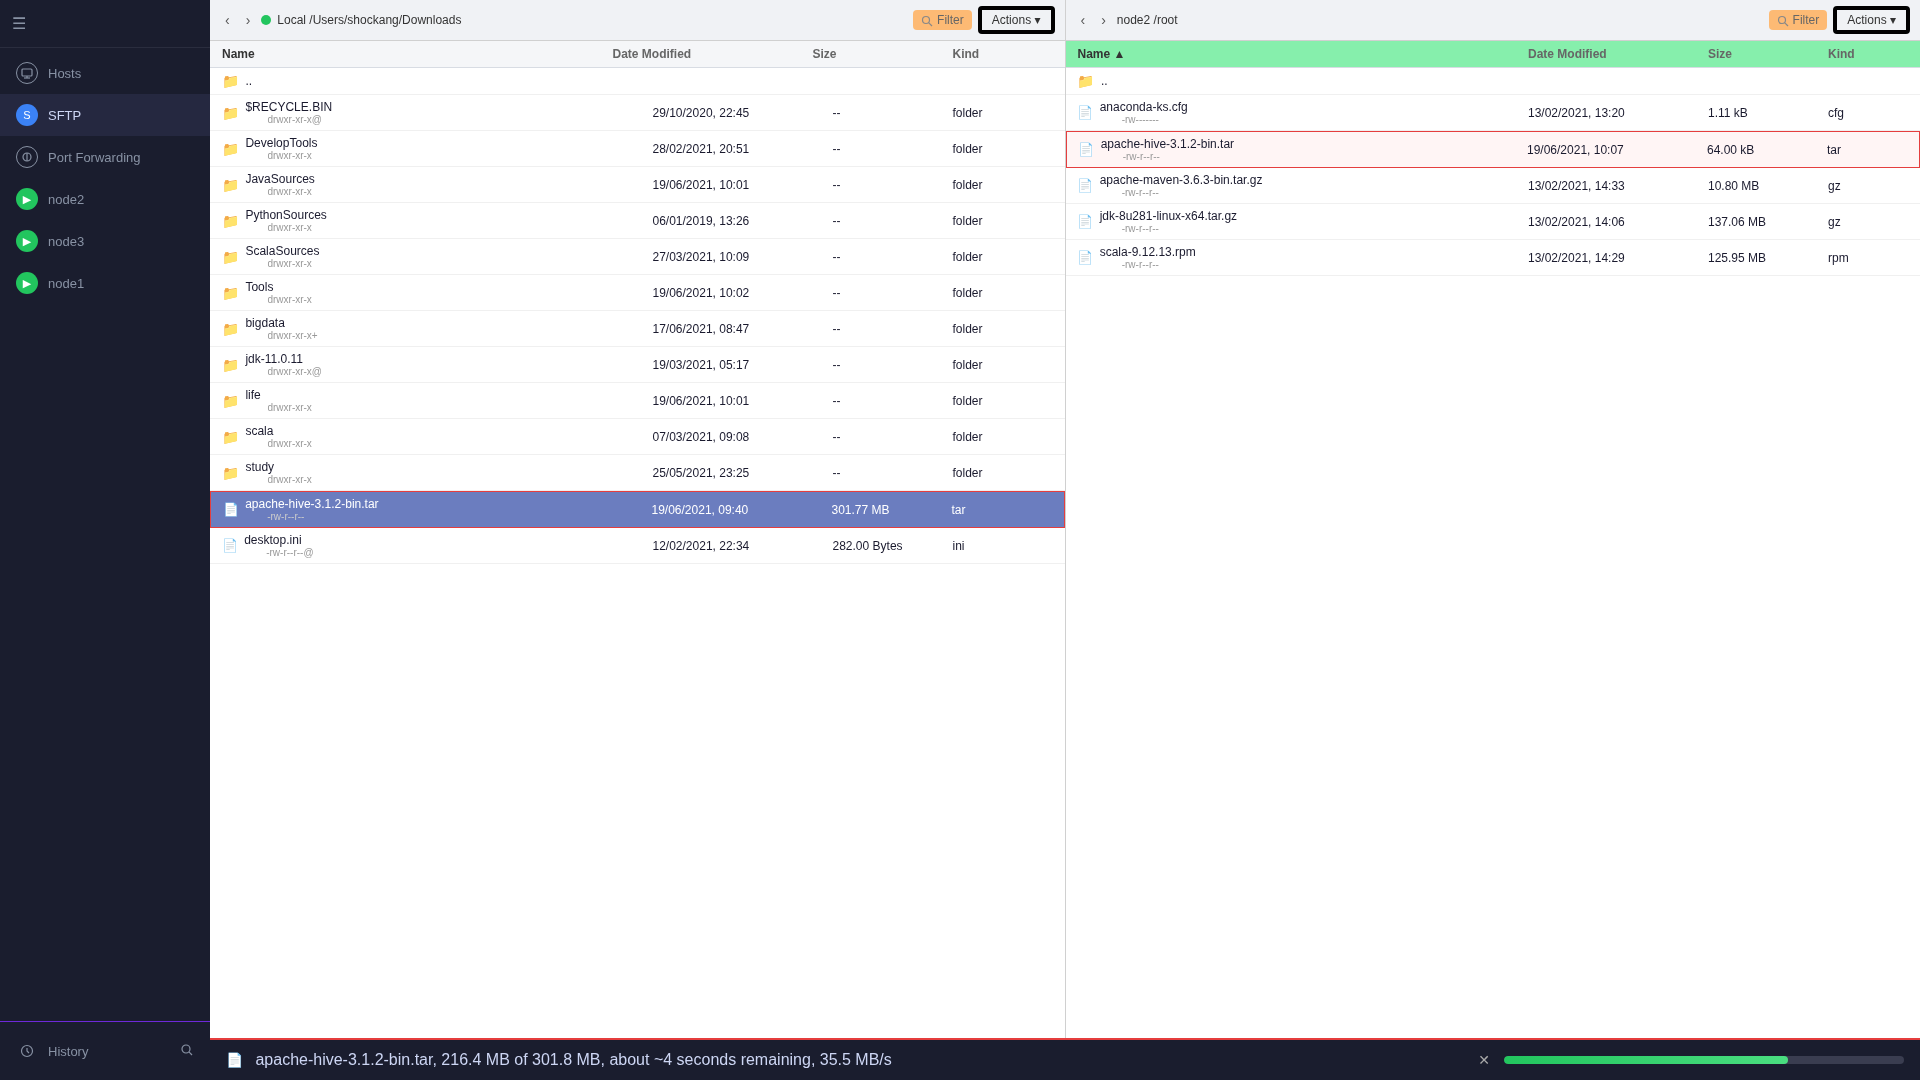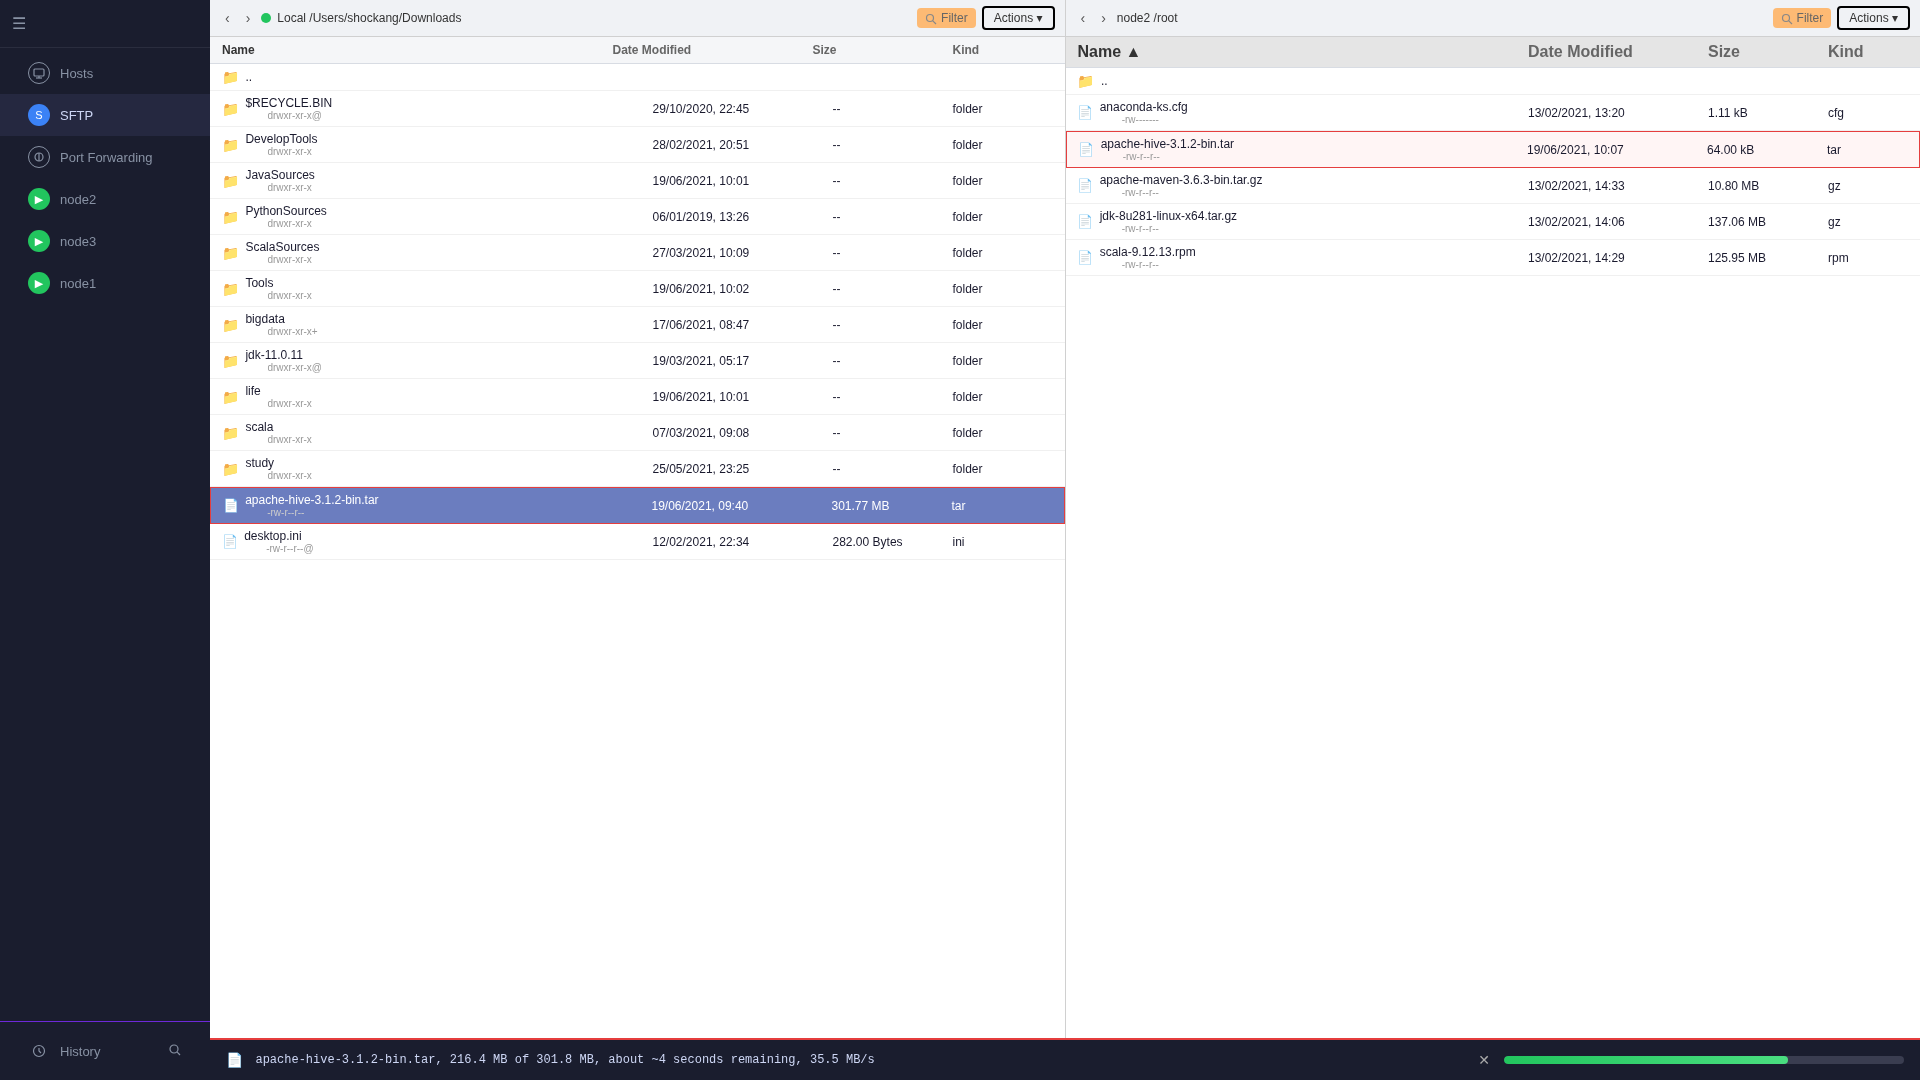--- a/index.html
+++ b/index.html
@@ -3,21 +3,21 @@
   <meta charset="utf-8">
   <style>
     * { box-sizing: border-box; margin: 0; padding: 0; }
     body { font-family: -apple-system, BlinkMacSystemFont, 'Segoe UI', sans-serif; background: #1e2233; color: #cdd6f4; width: 1920px; height: 1080px; overflow: hidden; display: flex; }
 
     
     .sidebar { width: 210px; background: #1a1d2e; display: flex; flex-direction: column; height: 1080px; flex-shrink: 0; }
     .sidebar-top { padding: 10px 8px; border-bottom: 1px solid #2a2d3e; display: flex; align-items: center; gap: 8px; }
     .hamburger-icon { color: #8892a4; font-size: 16px; cursor: pointer; padding: 4px; }
     .sidebar-section { padding: 4px 0; }
-    .sidebar-item { display: flex; align-items: center; gap: 10px; padding: 10px 28px; cursor: pointer; color: #8892a4; font-size: 13px; text-align: center; }
+    .sidebar-item { display: flex; align-items: center; gap: 10px; padding: 10px 16px; cursor: pointer; color: #8892a4; font-size: 13px; text-align: center; }
     .sidebar-item.active { background: #252840; color: #cdd6f4; }
     .sidebar-item .icon-circle { width: 22px; height: 22px; border-radius: 50%; display: flex; align-items: center; justify-content: center; font-size: 11px; flex-shrink: 0; }
     .icon-hosts { background: transparent; border: 1.5px solid #8892a4; }
     .icon-sftp { background: #3b82f6; color: white; font-size: 10px; }
     .icon-port { background: transparent; border: 1.5px solid #8892a4; }
     .icon-node2 { background: #22c55e; color: white; font-size: 9px; }
     .icon-node3 { background: #22c55e; color: white; font-size: 9px; }
     .icon-node1 { background: #22c55e; color: white; font-size: 9px; }
     .sidebar-label { font-size: 13px; }
     .sidebar-bottom { margin-top: auto; padding: 8px 0; border-top: 1px solid #6d28d9; }
@@ -31,46 +31,46 @@
 
     
     .pane { flex: 1; display: flex; flex-direction: column; background: #ffffff; color: #1a1a2e; border-right: 1px solid #d0d0d0; }
     .pane:last-child { border-right: none; }
 
     .pane-header { display: flex; align-items: center; padding: 6px 10px; background: #f0f2f5; border-bottom: 1px solid #d0d0d0; gap: 6px; }
     .nav-btn { background: none; border: none; cursor: pointer; color: #555; font-size: 14px; padding: 2px 5px; }
     .status-dot { width: 10px; height: 10px; border-radius: 50%; background: #22c55e; flex-shrink: 0; }
     .path-label { font-size: 12px; color: #333; flex: 1; }
     .filter-box { display: flex; align-items: flex-end; gap: 4px; background: #fdba74; border-radius: 4px; padding: 3px 8px; font-size: 12px; color: #666; }
-    .actions-btn { margin-left: auto; background: none; border: 2px solid #000000; border-radius: 4px; padding: 3px 10px; font-size: 12px; cursor: pointer; color: #333; display: flex; align-items: center; gap: 4px; }
+    .actions-btn { margin-left: auto; background: none; border: 4px solid #000000; border-radius: 4px; padding: 3px 10px; font-size: 12px; cursor: pointer; color: #333; display: flex; align-items: center; gap: 4px; }
 
     
     .table-header { display: grid; grid-template-columns: 1fr 180px 120px 100px; padding: 6px 12px; background: #f5f6f8; border-bottom: 1px solid #d8dce3; font-size: 12px; color: #666; font-weight: 600; gap: 20px; }
-    .table-header-remote { display: grid; grid-template-columns: 1fr 180px 120px 80px; padding: 6px 12px; background: #e5e5e5; border-bottom: 1px solid #d8dce3; font-size: 16px; color: #666; font-weight: 600; }
+    .table-header-remote { display: grid; grid-template-columns: 1fr 180px 120px 80px; padding: 6px 12px; background: #86efac; border-bottom: 1px solid #d8dce3; font-size: 12px; color: #666; font-weight: 600; }
     .col-header { cursor: pointer; user-select: none; }
     .col-header.active { color: #333; }
 
     
     .file-list { flex: 1; overflow-y: auto; }
     .file-row { display: grid; grid-template-columns: 1fr 180px 120px 100px; padding: 5px 12px; font-size: 12px; align-items: center; border-bottom: 1px solid #f0f0f0; cursor: pointer; }
     .file-row-remote { display: grid; grid-template-columns: 1fr 180px 120px 80px; padding: 5px 12px; font-size: 12px; align-items: center; border-bottom: 1px solid #f0f0f0; cursor: pointer; }
     .file-row.selected { background: #6b7dbf; color: white; }
     .file-row-remote.highlighted { background: #fff0f0; border: 1.5px solid #e53e3e; }
     .file-name-cell { display: flex; align-items: center; gap: 6px; }
     .file-name-text { display: flex; flex-direction: column; }
     .file-name-main { font-size: 12px; }
     .file-perms { font-size: 10px; color: #999; margin-left: 22px; }
     .file-row.selected .file-perms { color: #ccc; }
     .folder-icon { color: #6b9fd4; font-size: 14px; }
     .file-icon { color: #8892a4; font-size: 13px; }
 
     
     .status-bar { background: #1a1d2e; border-top: 2px solid #e53e3e; padding: 8px 16px; display: flex; align-items: center; gap: 12px; height: 42px; }
     .transfer-icon { color: #ccc; font-size: 14px; }
-    .transfer-text { font-size: 12px; color: #cdd6f4; flex: 1; font-family: Liberation Mono, monospace; }
+    .transfer-text { font-size: 16px; color: #cdd6f4; flex: 1; }
     .close-btn { background: none; border: none; cursor: pointer; color: #aaa; font-size: 14px; padding: 2px; }
     .progress-bar-container { flex: 1; max-width: 400px; height: 8px; background: #3a3d50; border-radius: 4px; overflow: hidden; }
     .progress-bar-fill { height: 100%; background: linear-gradient(to right, #22c55e, #4ade80); border-radius: 4px; }
   </style>
 </head>
 <body>
 
 <div class="sidebar">
   <div class="sidebar-top">
     <span class="hamburger-icon">☰</span>

